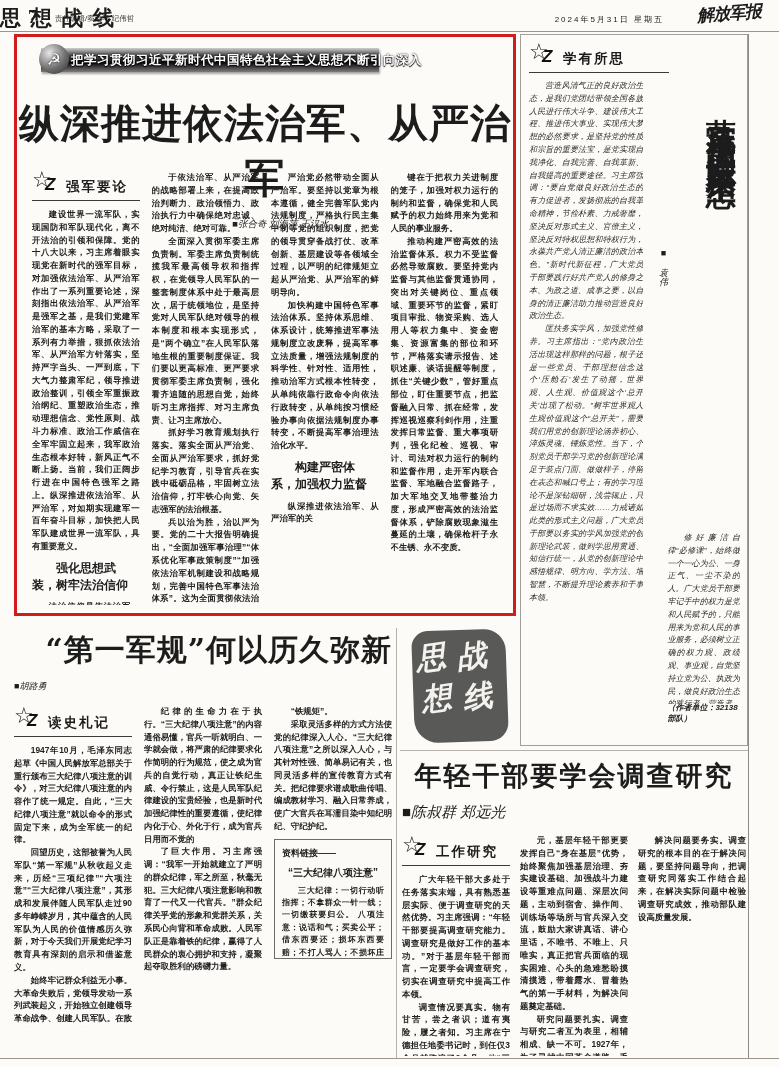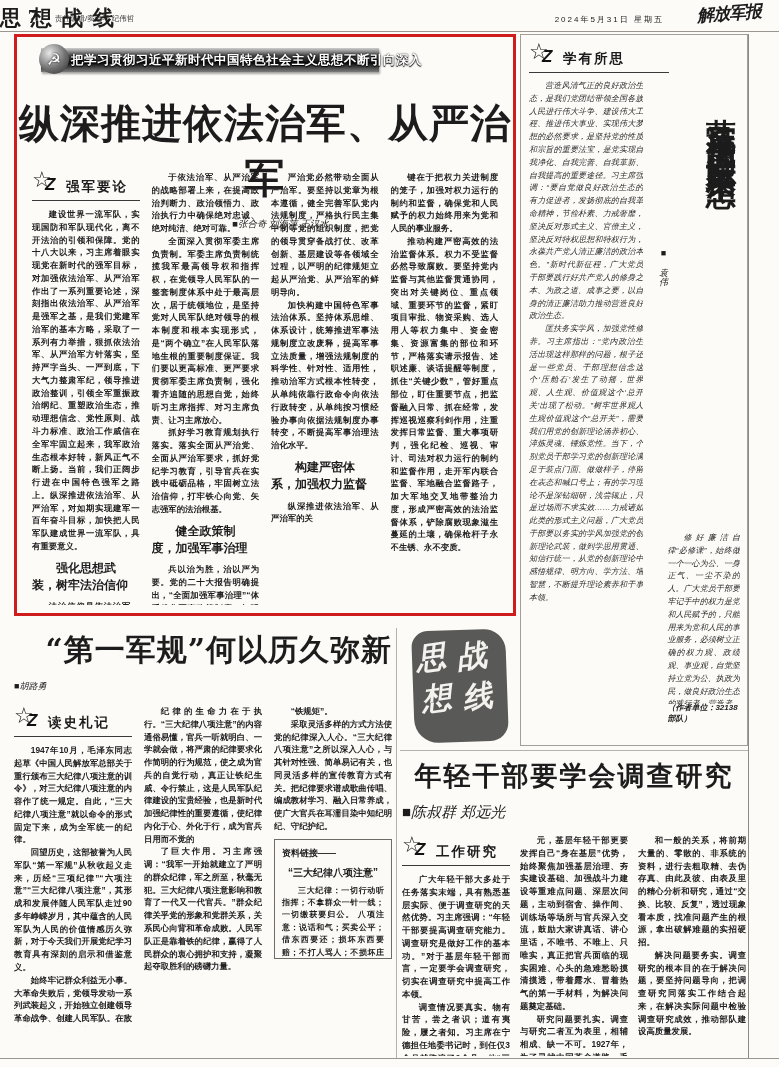--- a/index.html
+++ b/index.html
@@ -129,21 +129,20 @@
         </div>
         <p>建设世界一流军队，实现国防和军队现代化，离不开法治的引领和保障。党的十八大以来，习主席着眼实现党在新时代的强军目标，对加强依法治军、从严治军作出了一系列重要论述，深刻指出依法治军、从严治军是强军之基，是我们党建军治军的基本方略，采取了一系列有力举措，狠抓依法治军、从严治军方针落实，坚持严字当头、一严到底，下大气力整肃军纪，领导推进政治整训，引领全军重振政治纲纪、重塑政治生态，推动理想信念、党性原则、战斗力标准、政治工作威信在全军牢固立起来，我军政治生态根本好转，新风正气不断上扬。当前，我们正阔步行进在中国特色强军之路上。纵深推进依法治军、从严治军，对如期实现建军一百年奋斗目标，加快把人民军队建成世界一流军队，具有重要意义。</p>
         <div class="subhead">强化思想武装，树牢法治信仰</div>
         <p>法治信仰是依法治军、从严治军的思想基础。纵深推进依法治军、从严治军，首先要让法治精神、法治理念深入人心，使全军官兵信仰法治、坚守法治。</p>
 
       </div>
       <div class="col">
         <p>于依法治军、从严治军的战略部署上来，在提高政治判断力、政治领悟力、政治执行力中确保绝对忠诚、绝对纯洁、绝对可靠。</p>
         <p>全面深入贯彻军委主席负责制。军委主席负责制统揽我军最高领导权和指挥权，在党领导人民军队的一整套制度体系中处于最高层次，居于统领地位，是坚持党对人民军队绝对领导的根本制度和根本实现形式，是“两个确立”在人民军队落地生根的重要制度保证。我们要以更高标准、更严要求贯彻军委主席负责制，强化看齐追随的思想自觉，始终听习主席指挥、对习主席负责、让习主席放心。</p>
         <p>抓好学习教育规划执行落实。落实全面从严治党、全面从严治军要求，抓好党纪学习教育，引导官兵在实践中砥砺品格，牢固树立法治信仰，打牢铁心向党、矢志强军的法治根基。</p>
-        <div class="subhead">健全政策制度，加强军事治理</div>
         <p>兵以治为胜，治以严为要。党的二十大报告明确提出，“全面加强军事治理”“体系优化军事政策制度”“加强依法治军机制建设和战略规划，完善中国特色军事法治体系”。这为全面贯彻依法治军战略、提高国防和军队法治化水平，指明了方向，明确了重点。</p>
 
       </div>
       <div class="col">
         <p>严治党必然带动全面从严治军。要坚持以党章为根本遵循，健全完善军队党内法规制度，严格执行民主集中制等党的组织制度，把党的领导贯穿备战打仗、改革创新、基层建设等各领域全过程，以严明的纪律规矩立起从严治党、从严治军的鲜明导向。</p>
         <p>加快构建中国特色军事法治体系。坚持体系思维、体系设计，统筹推进军事法规制度立改废释，提高军事立法质量，增强法规制度的科学性、针对性、适用性，推动治军方式根本性转变，从单纯依靠行政命令向依法行政转变，从单纯按习惯经验办事向依据法规制度办事转变，不断提高军事治理法治化水平。</p>
         <div class="subhead">构建严密体系，加强权力监督</div>
         <p>纵深推进依法治军、从严治军的关</p>
       </div>
       <div class="col">
@@ -229,19 +228,18 @@
           <span class="txt">工作研究</span>
         </div>
         <p>广大年轻干部大多处于任务落实末端，具有熟悉基层实际、便于调查研究的天然优势。习主席强调：“年轻干部要提高调查研究能力。调查研究是做好工作的基本功。”对于基层年轻干部而言，一定要学会调查研究，切实在调查研究中提高工作本领。</p>
         <p>调查情况要真实。物有甘苦，尝之者识；道有夷险，履之者知。习主席在宁德担任地委书记时，到任仅3个月就跑遍了9个县，他“三进下党”“四进坎洋”“三上毛家坪”“两赴下岐”……认真地看田面、人面和市面，摸清实情，找出对策，带领闽东人民走上了一条适合自身发展的“先飞之路”“快飞之路”。</p>
       </div>
       <div class="col">
         <p>元，基层年轻干部更要发挥自己“身在基层”优势，始终聚焦加强基层治理、夯实建设基础、加强战斗力建设等重难点问题、深层次问题，主动到宿舍、操作间、训练场等场所与官兵深入交流，鼓励大家讲真话、讲心里话，不唯书、不唯上、只唯实，真正把官兵面临的现实困难、心头的急难愁盼摸清摸透，带着露水、冒着热气的第一手材料，为解决问题奠定基础。</p>
         <p>研究问题要扎实。调查与研究二者互为表里，相辅相成、缺一不可。1927年，为了寻找中国革命道路，毛泽东同志历时32天实地考察湘潭、湘乡、衡山、醴陵、长沙等地，同群众进行了深入细致交流，提出了解决中国农民问题的理论和政策。</p>
       </div>
       <div class="col">
-        <p>和一般的关系，将前期大量的、零散的、非系统的资料，进行去粗取精、去伪存真、由此及彼、由表及里的精心分析和研究，通过“交换、比较、反复”，透过现象看本质，找准问题产生的根源，拿出破解难题的实招硬招。</p>
         <p>解决问题要务实。调查研究的根本目的在于解决问题，要坚持问题导向，把调查研究同落实工作结合起来，在解决实际问题中检验调查研究成效，推动部队建设高质量发展。</p>
       </div>
     </div>
   </div>
 
 </div>
 
 </body></html>

